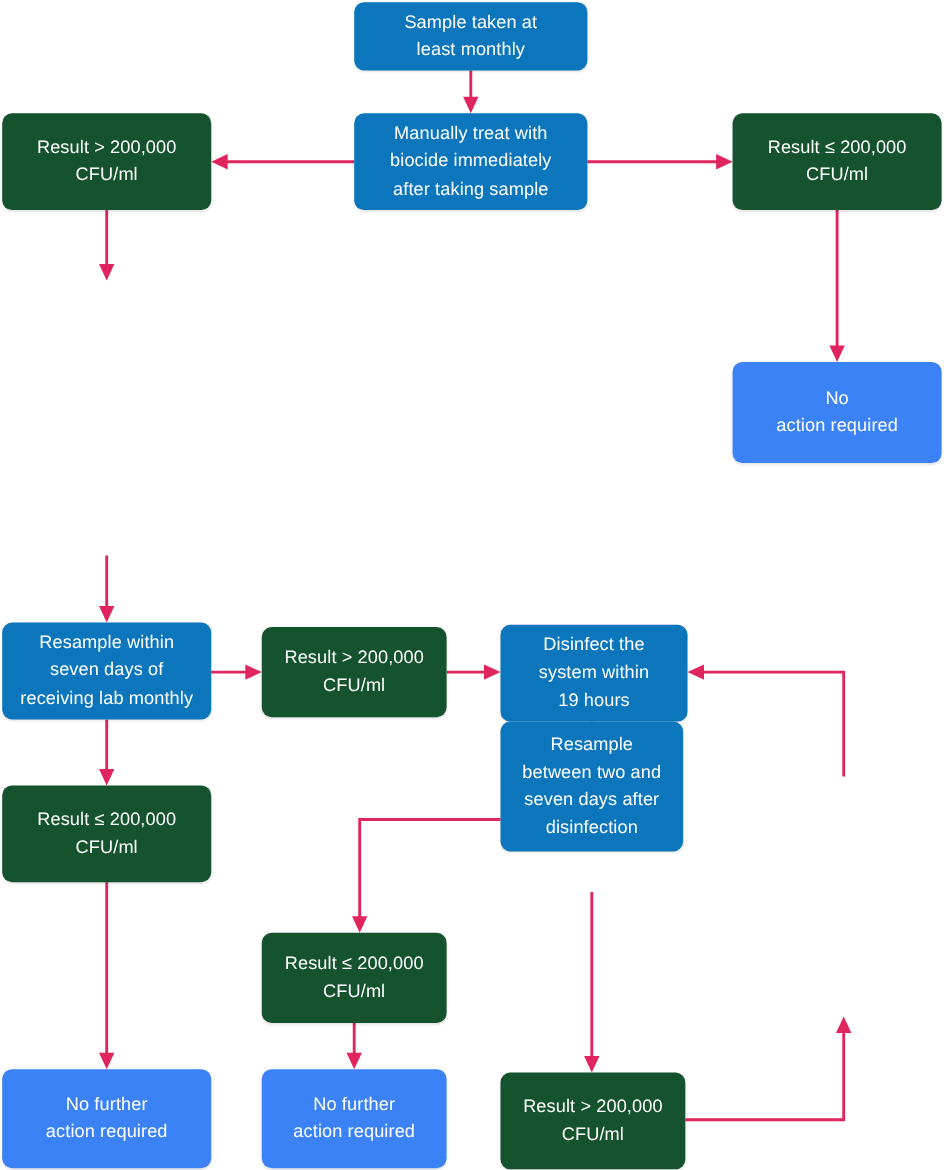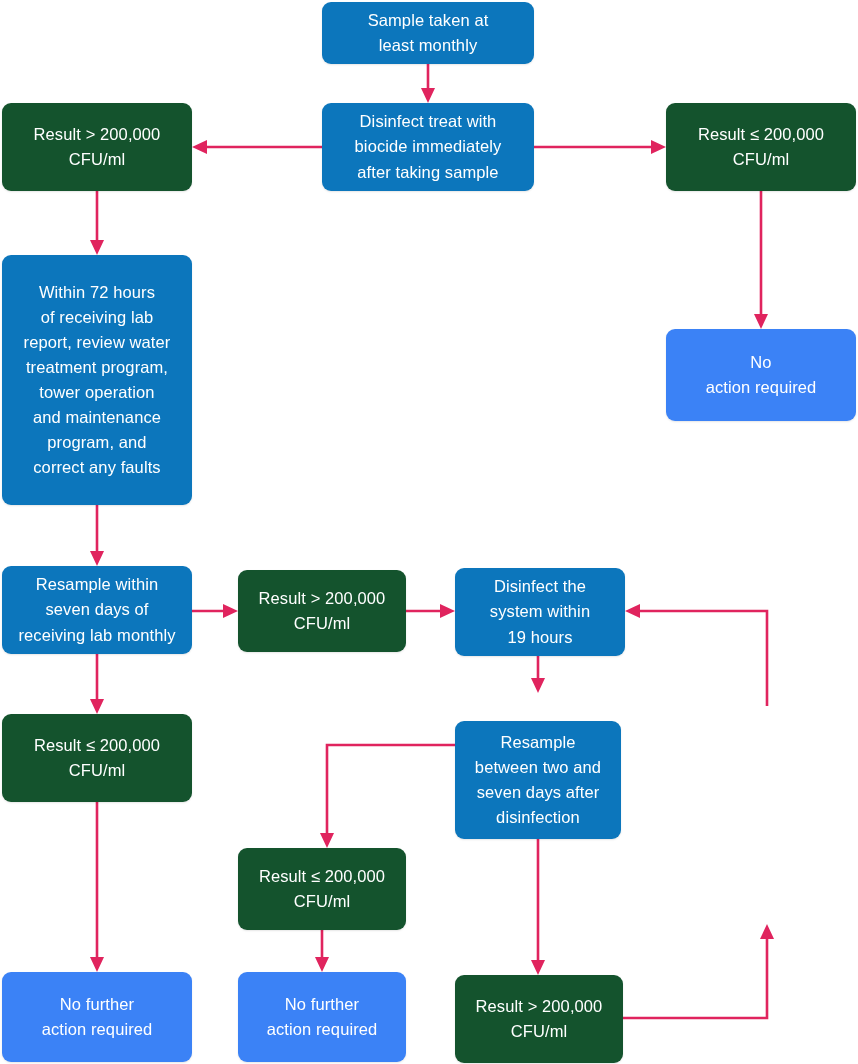--- a/index.html
+++ b/index.html
@@ -130,46 +130,38 @@
     </g>
 
     <g>
       <path d="M767,706 L767,611 L636,611"></path>
       <polygon points="625,611 640,604 640,618"></polygon>
     </g>
   </svg>
 
   <div class="node dark" style="left:322px; top:2px;    width:212px; height:62px;">Sample taken at
 least monthly</div>
-  <div class="node dark" style="left:322px; top:103px;  width:212px; height:88px;">Disinfect treat with
+  <div class="node dark" style="left:322px; top:103px;  width:212px; height:88px;">Manually treat with
 biocide  immediately
 after taking sample</div>
   <div class="node light" style="left:2px;   top:103px;  width:190px; height:88px;">Result &gt; 200,000
 CFU/ml</div>
   <div class="node light" style="left:666px; top:103px;  width:190px; height:88px;">Result ≤ 200,000
 CFU/ml</div>
   <div class="node teal" style="left:666px; top:329px;  width:190px; height:92px;">No
 action required</div>
-  <div class="node dark" style="left:2px;   top:255px;  width:190px; height:250px;">Within 72 hours
-of receiving lab
-report, review water
-treatment program,
-tower operation
-and maintenance
-program, and
-correct any faults</div>
   <div class="node dark" style="left:2px;   top:566px;  width:190px; height:88px;">Resample within
 seven days of
 receiving lab monthly</div>
   <div class="node light" style="left:238px; top:570px;  width:168px; height:82px;">Result &gt; 200,000
 CFU/ml</div>
   <div class="node dark" style="left:455px; top:568px;  width:170px; height:88px;">Disinfect the
 system within
 19 hours</div>
-  <div class="node dark" style="left:455px; top:721px;  width:166px; height:118px;">Resample
+  <div class="node dark" style="left:455px; top:656px;  width:166px; height:118px;">Resample
 between two and
 seven days after
 disinfection</div>
   <div class="node light" style="left:2px;   top:714px;  width:190px; height:88px;">Result ≤ 200,000
 CFU/ml</div>
   <div class="node light" style="left:238px; top:848px;  width:168px; height:82px;">Result ≤ 200,000
 CFU/ml</div>
   <div class="node teal" style="left:2px;  top:972px;  width:190px; height:90px;">No further
 action required</div>
   <div class="node teal" style="left:238px; top:972px; width:168px; height:90px;">No further

